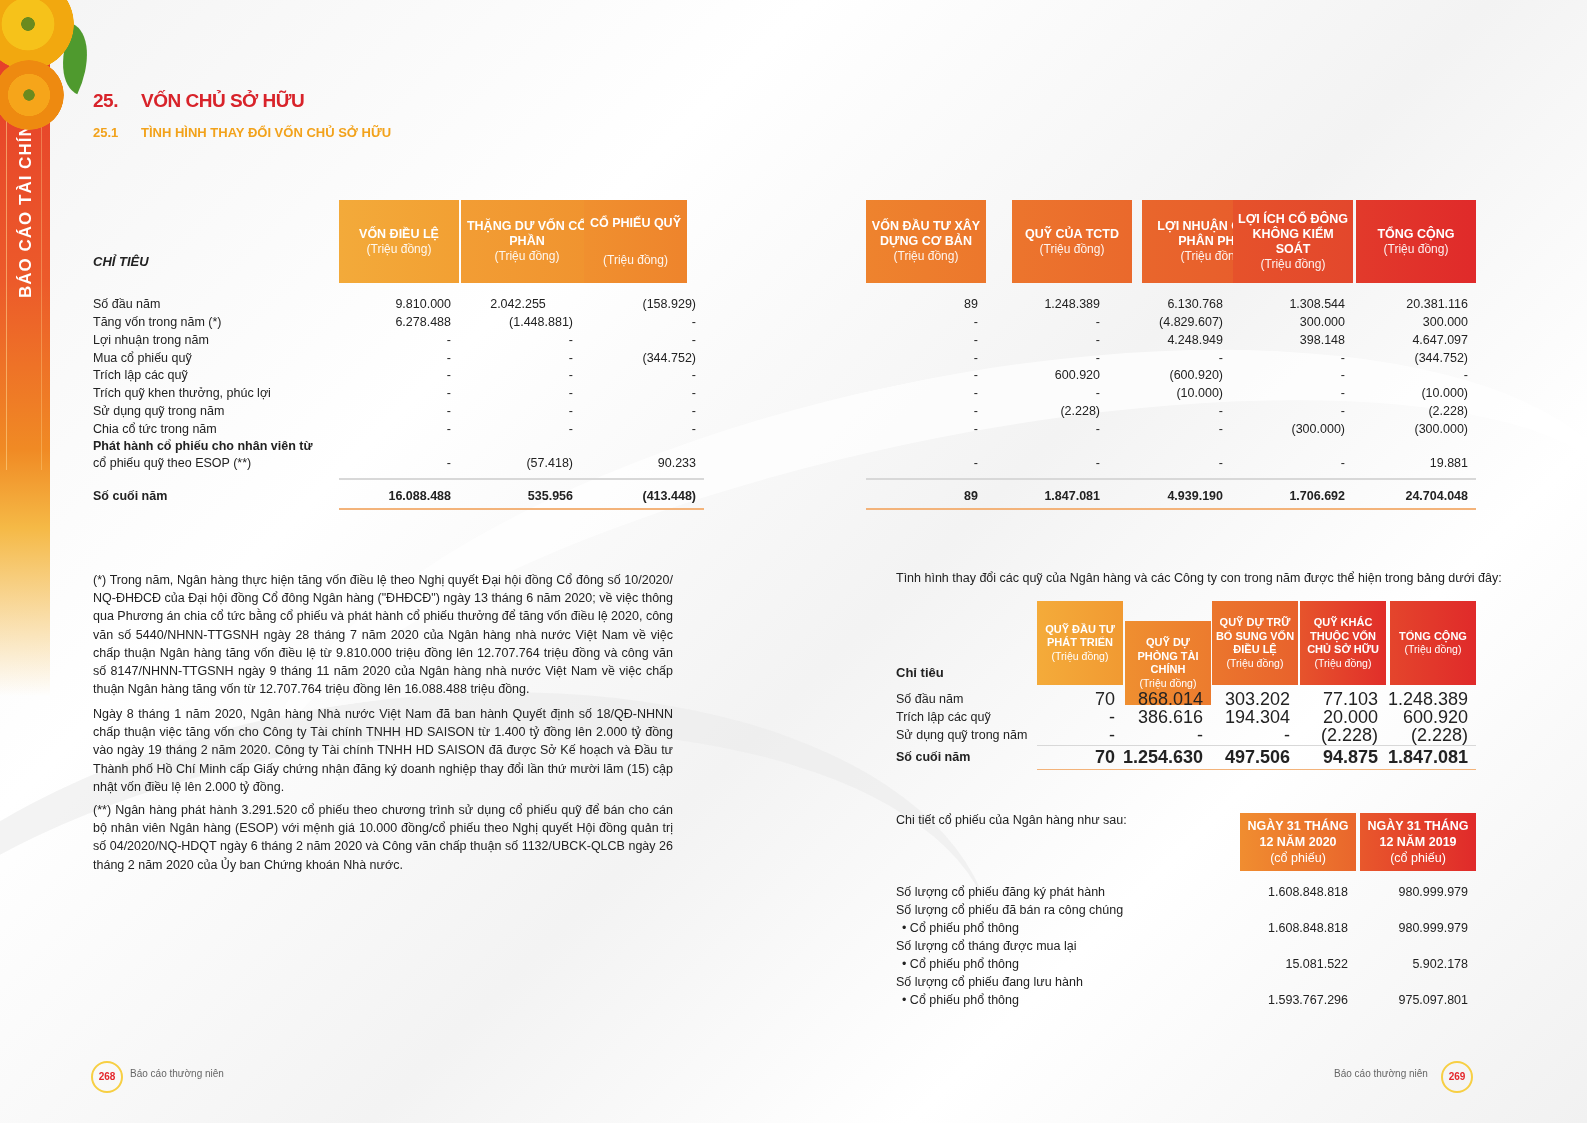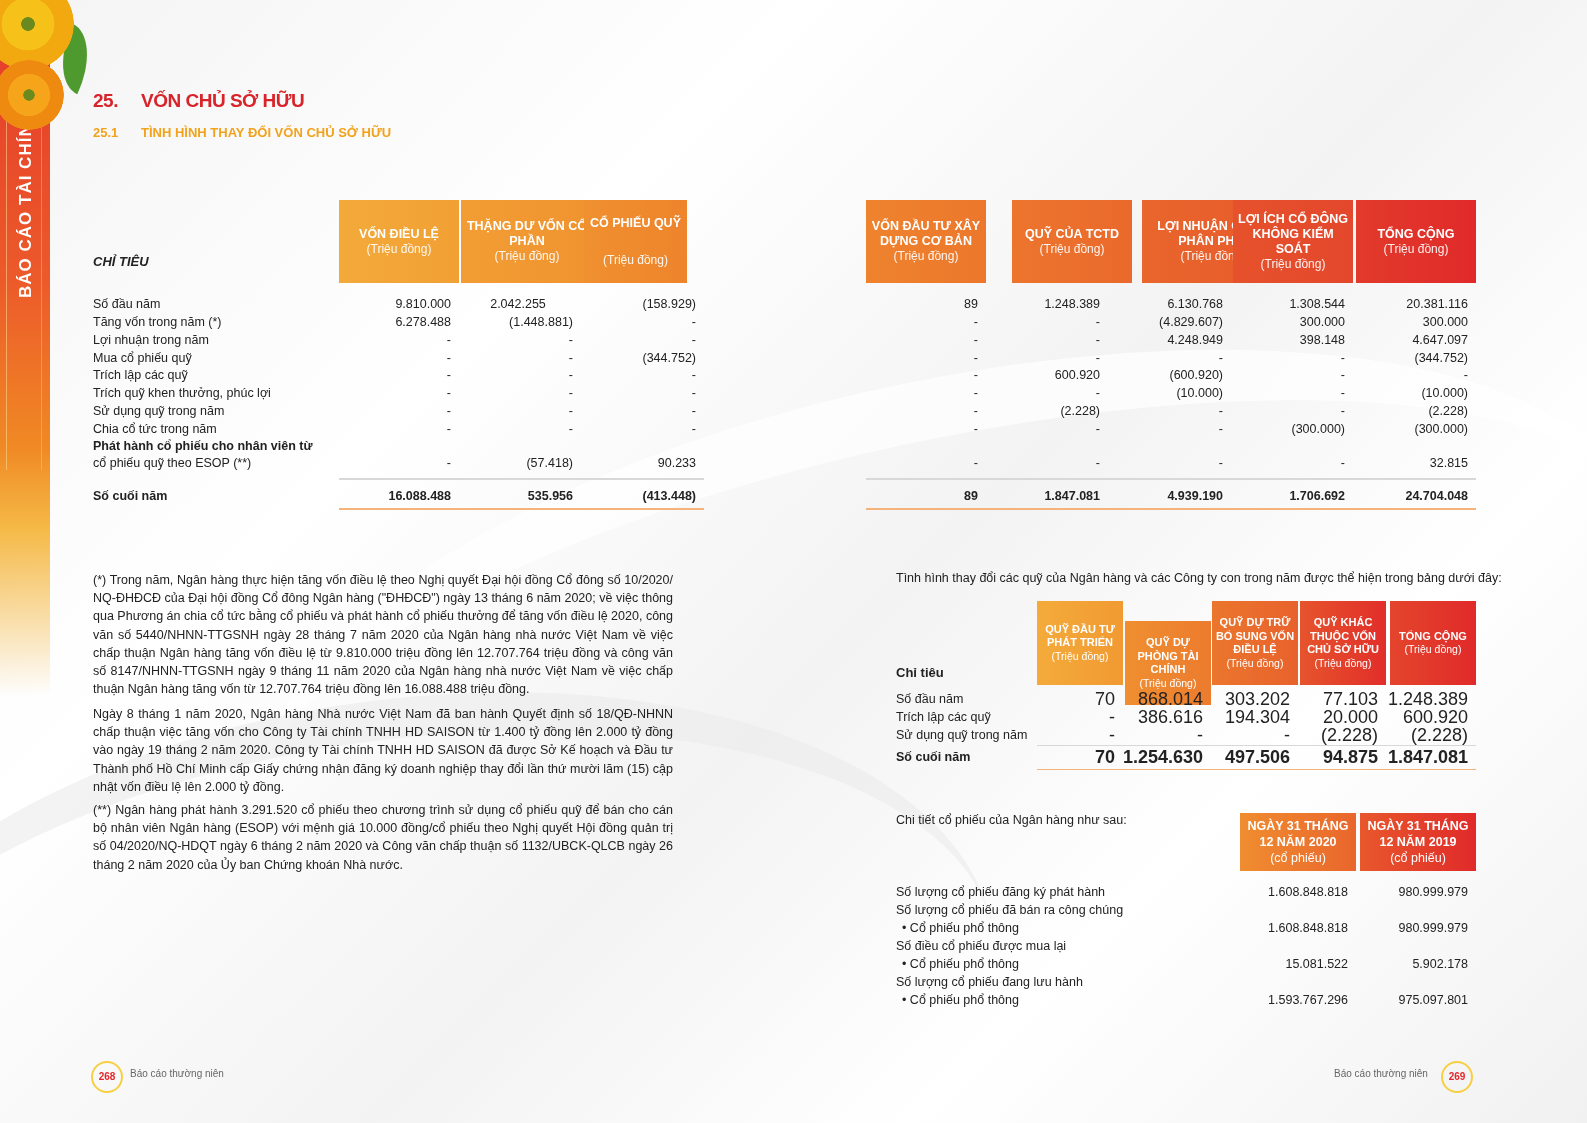--- a/index.html
+++ b/index.html
@@ -201,21 +201,21 @@
     <div class="cell" style="top:421px;left:1358px;">(300.000)</div>
     <div class="row-label" style="top:438px;font-weight:bold;">Phát hành cổ phiếu cho nhân viên từ</div>
     <div class="row-label" style="top:455px;">cổ phiếu quỹ theo ESOP (**)</div>
     <div class="cell" style="top:455px;left:341px;">-</div>
     <div class="cell" style="top:455px;left:463px;">(57.418)</div>
     <div class="cell" style="top:455px;left:586px;">90.233</div>
     <div class="cell" style="top:455px;left:868px;">-</div>
     <div class="cell" style="top:455px;left:990px;">-</div>
     <div class="cell" style="top:455px;left:1113px;">-</div>
     <div class="cell" style="top:455px;left:1235px;">-</div>
-    <div class="cell" style="top:455px;left:1358px;">32.815</div>
+    <div class="cell" style="top:455px;left:1358px;">19.881</div>
     <div class="line-grey" style="top:478px;left:339px;width:365px;"></div>
     <div class="line-grey" style="top:478px;left:866px;width:610px;"></div>
     <div class="row-label bold" style="top:488px;">Số cuối năm</div>
     <div class="cell bold" style="top:488px;left:341px;">16.088.488</div>
     <div class="cell bold" style="top:488px;left:463px;">535.956</div>
     <div class="cell bold" style="top:488px;left:586px;">(413.448)</div>
     <div class="cell bold" style="top:488px;left:868px;">89</div>
     <div class="cell bold" style="top:488px;left:990px;">1.847.081</div>
     <div class="cell bold" style="top:488px;left:1113px;">4.939.190</div>
     <div class="cell bold" style="top:488px;left:1235px;">1.706.692</div>
@@ -293,21 +293,21 @@
     </div>
   </div>
 <div id="shares-body">
     <div class="slabel" style="top:884px;">Số lượng cổ phiếu đăng ký phát hành</div>
     <div class="scell" style="top:884px;left:1228px;">1.608.848.818</div>
     <div class="scell" style="top:884px;left:1348px;">980.999.979</div>
     <div class="slabel" style="top:902px;">Số lượng cổ phiếu đã bán ra công chúng</div>
     <div class="slabel" style="top: 920px; left: 902px;">• Cổ phiếu phổ thông</div>
     <div class="scell" style="top:920px;left:1228px;">1.608.848.818</div>
     <div class="scell" style="top:920px;left:1348px;">980.999.979</div>
-    <div class="slabel" style="top:938px;">Số điều cổ phiếu được mua lại</div>
+    <div class="slabel" style="top:938px;">Số lượng cổ tháng được mua lại</div>
     <div class="slabel" style="top: 956px; left: 902px;">• Cổ phiếu phổ thông</div>
     <div class="scell" style="top:956px;left:1228px;">15.081.522</div>
     <div class="scell" style="top:956px;left:1348px;">5.902.178</div>
     <div class="slabel" style="top:974px;">Số lượng cổ phiếu đang lưu hành</div>
     <div class="slabel" style="top: 992px; left: 902px;">• Cổ phiếu phổ thông</div>
     <div class="scell" style="top:992px;left:1228px;">1.593.767.296</div>
     <div class="scell" style="top:992px;left:1348px;">975.097.801</div>
   </div>
 
 <div class="pg" style="left:91px;">268</div>

